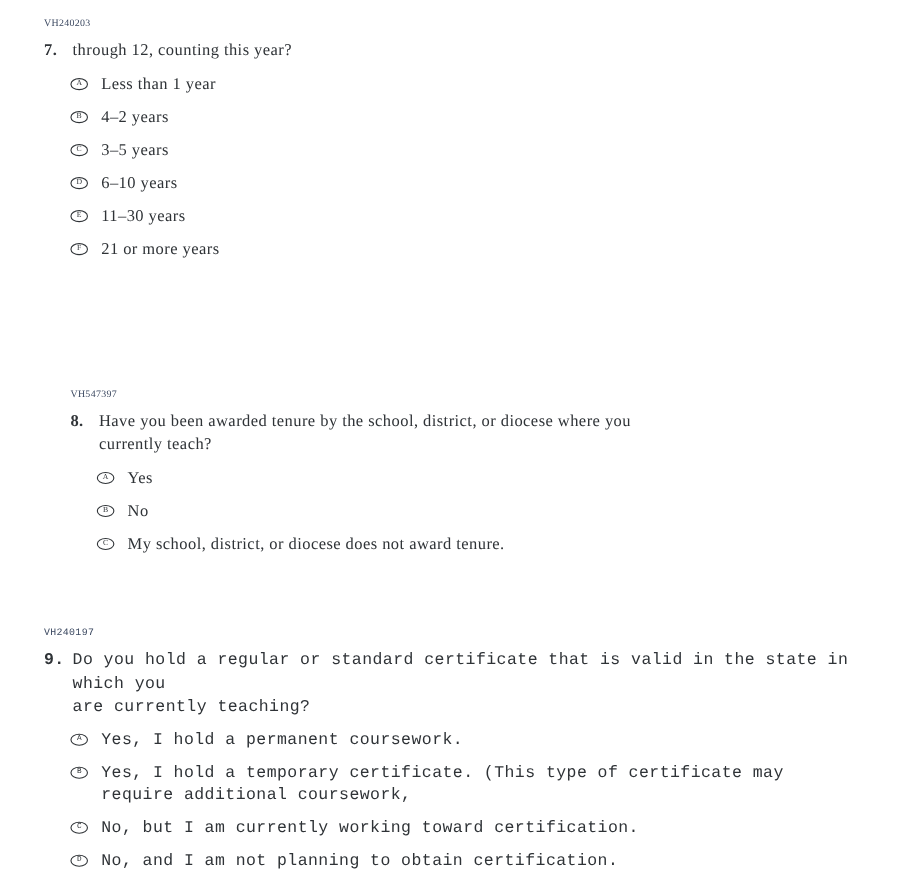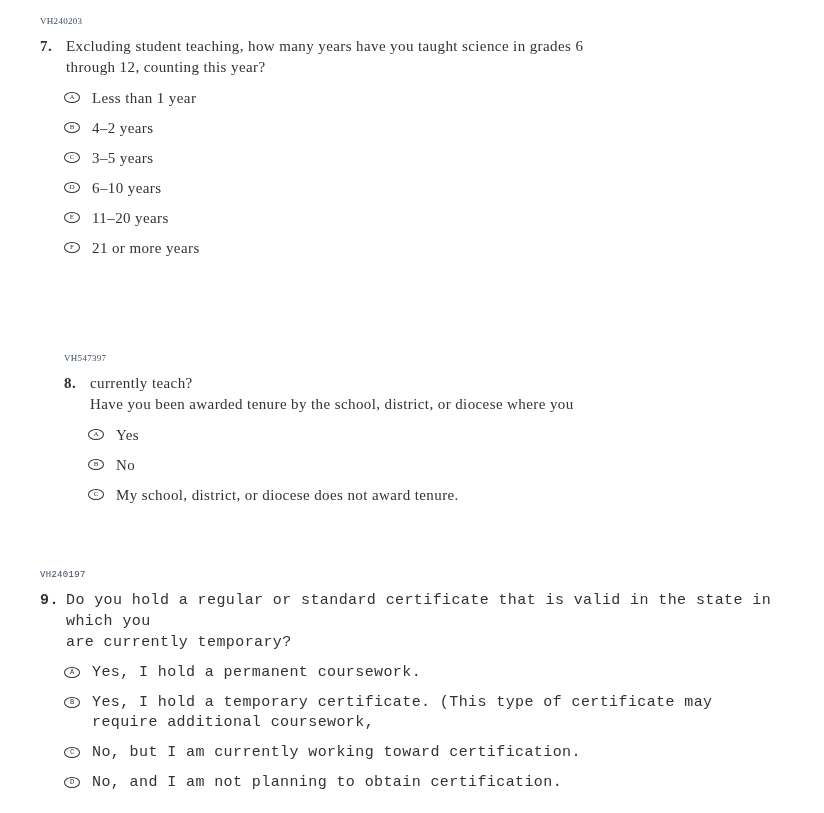--- a/index.html
+++ b/index.html
@@ -83,21 +83,20 @@
   .opt-text { flex: 1 1 auto; }
 </style>
 </head>
 <body>
 
 <section class="qblock" id="q7">
   <div class="code">VH240203</div>
   <div class="q-head">
     <span class="q-num">7.</span>
     <div class="q-text">
-      <span class="line">Excluding student teaching, how many years have you taught science in grades 6</span>
       <span class="line">through 12, counting this year?</span>
     </div>
   </div>
   <ul class="options">
     <li class="option">
       <span class="bubble">
           <span class="bl">A</span>
         </span>
       <span class="opt-text">
           <span class="line">Less than 1 year</span>
@@ -125,41 +124,41 @@
         </span>
       <span class="opt-text">
           <span class="line">6–10 years</span>
         </span>
     </li>
     <li class="option">
       <span class="bubble">
           <span class="bl">E</span>
         </span>
       <span class="opt-text">
-          <span class="line">11–20 years</span>
+          <span class="line">11–30 years</span>
         </span>
     </li>
     <li class="option">
       <span class="bubble">
           <span class="bl">F</span>
         </span>
       <span class="opt-text">
           <span class="line">21 or more years</span>
         </span>
     </li>
   </ul>
 </section>
 
 <section class="qblock" id="q8">
   <div class="code">VH547397</div>
   <div class="q-head">
     <span class="q-num">8.</span>
     <div class="q-text">
+      <span class="line">Have you been awarded tenure by the school, district, or diocese where you</span>
       <span class="line">currently teach?</span>
-      <span class="line">Have you been awarded tenure by the school, district, or diocese where you</span>
     </div>
   </div>
   <ul class="options">
     <li class="option">
       <span class="bubble">
           <span class="bl">A</span>
         </span>
       <span class="opt-text">
           <span class="line">Yes</span>
         </span>
@@ -182,21 +181,21 @@
     </li>
   </ul>
 </section>
 
 <section class="qblock" id="q9">
   <div class="code">VH240197</div>
   <div class="q-head">
     <span class="q-num">9.</span>
     <div class="q-text">
       <span class="line">Do you hold a regular or standard certificate that is valid in the state in which you</span>
-      <span class="line">are currently temporary?</span>
+      <span class="line">are currently teaching?</span>
     </div>
   </div>
   <ul class="options">
     <li class="option">
       <span class="bubble">
           <span class="bl">A</span>
         </span>
       <span class="opt-text">
           <span class="line">Yes, I hold a permanent coursework.</span>
         </span>

